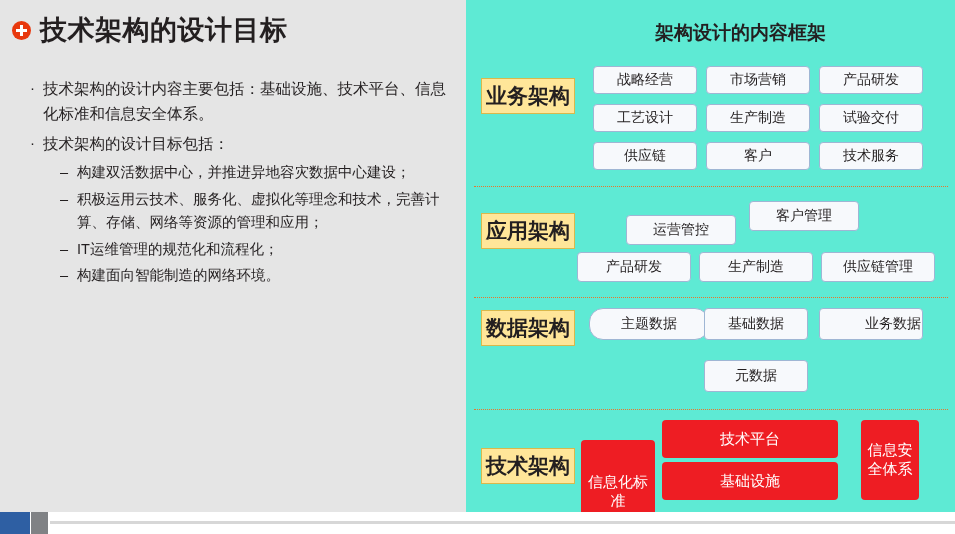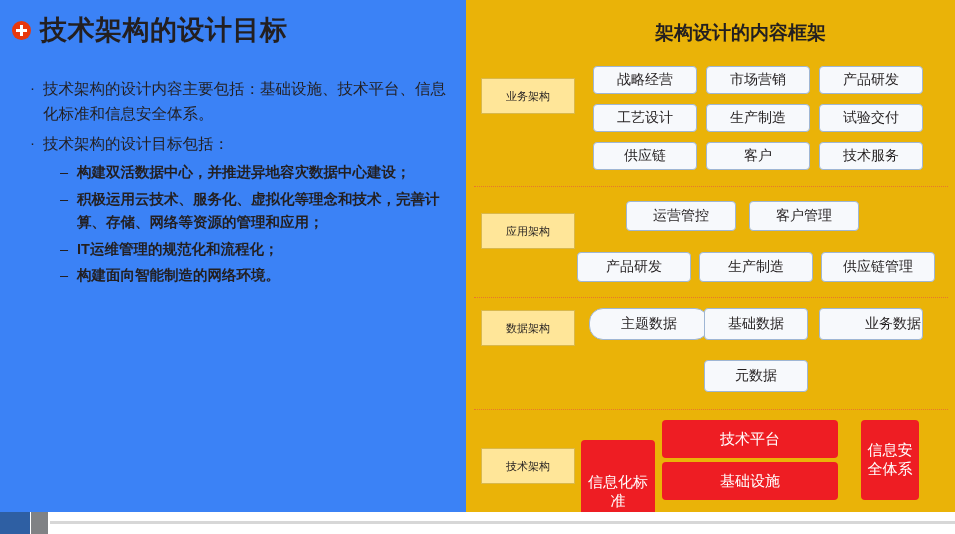--- a/index.html
+++ b/index.html
@@ -14,21 +14,21 @@
     overflow: hidden;
     position: relative;
   }
 
   
   .left-pane {
     position: absolute;
     left: 0; top: 0;
     width: 466px;
     height: 512px;
-    background: #3b82f6;
+    background: #e5e5e5;
   }
   .slide-title-row {
     position: absolute;
     left: 12px;
     top: 12px;
     display: flex;
     align-items: center;
   }
   .bullet-marker {
     width: 19px;
@@ -89,30 +89,30 @@
     color: #231f20;
     line-height: 1.62;
     margin-left: 30px;
     margin-bottom: 3px;
   }
   .lvl2 .dash {
     flex: none;
     width: 17px;
     color: #231f20;
   }
-  .lvl2 .txt { flex: 1; font-weight: bold; }
+  .lvl2 .txt { flex: 1; }
 
   
   .right-pane {
     position: absolute;
     left: 466px;
     top: 0;
     width: 489px;
     height: 512px;
-    background: #eab308;
+    background: #5eead4;
   }
   .diagram-title {
     position: absolute;
     left: 0;
     top: 20px;
     width: 489px;
     text-align: center;
     font-size: 19px;
     font-weight: bold;
     color: #231f20;
@@ -121,22 +121,22 @@
 
   .row-label {
     position: absolute;
     width: 92px;
     height: 34px;
     background: #ffe699;
     border: 1px solid #d9b84c;
     display: flex;
     align-items: center;
     justify-content: center;
-    font-size: 11px;
-    font-weight: normal;
+    font-size: 21px;
+    font-weight: bold;
     color: #231f20;
   }
 
   .cell {
     position: absolute;
     background: #f7f9fc;
     border: 1px solid #9fb6d4;
     border-radius: 4px;
     display: flex;
     align-items: center;
@@ -279,21 +279,21 @@
   <div class="cell" style="left:353px; top:142px; width:104px; height:28px;">
     <span>技术服务</span>
   </div>
 
   <div class="divider" style="top:186px;"></div>
 
   <div class="row-label" style="left:15px; top:213px;">
     <span>应用架构</span>
   </div>
 
-  <div class="cell" style="left:160px; top:201px; width:110px; height:30px;">
+  <div class="cell" style="left:160px; top:215px; width:110px; height:30px;">
     <span>运营管控</span>
   </div>
   <div class="cell" style="left:283px; top:201px; width:110px; height:30px;">
     <span>客户管理</span>
   </div>
 
   <div class="cell" style="left:111px; top:252px; width:114px; height:30px;">
     <span>产品研发</span>
   </div>
   <div class="cell" style="left:233px; top:252px; width:114px; height:30px;">

